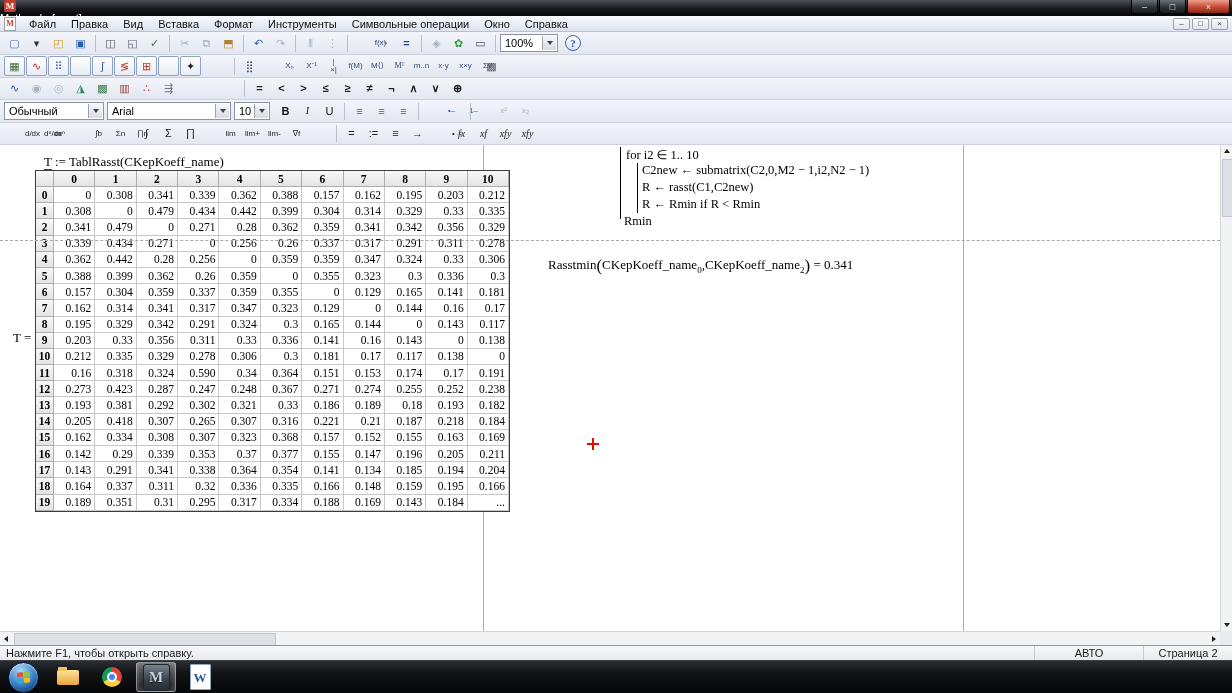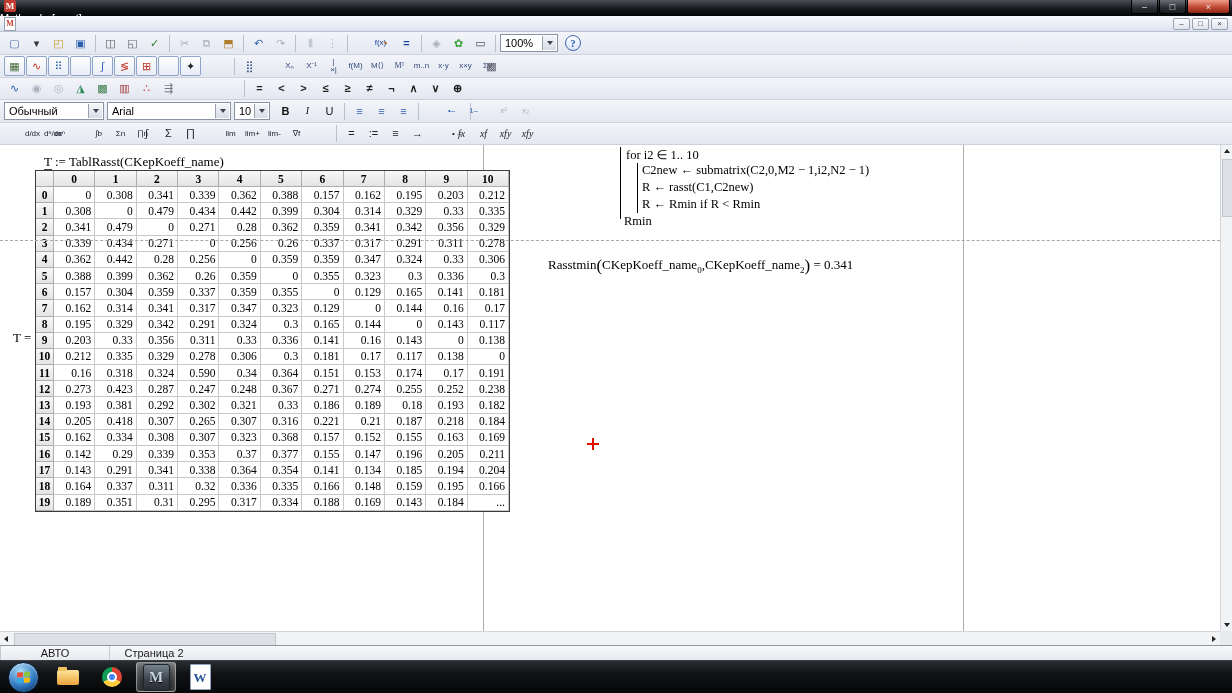--- a/index.html
+++ b/index.html
@@ -170,20 +170,31 @@
     <span>Mathcad - [rasst]</span>
     <span class="winbtns">
       <button class="winbtn">–</button>
       <button class="winbtn">□</button>
       <button class="winbtn close">×</button>
     </span>
   </div>
 
   <div class="menubar">
     <span class="doc-ico"></span>
+    <span class="tblist">
+        <span class="menu-item">Файл</span>
+        <span class="menu-item">Правка</span>
+        <span class="menu-item">Вид</span>
+        <span class="menu-item">Вставка</span>
+        <span class="menu-item">Формат</span>
+        <span class="menu-item">Инструменты</span>
+        <span class="menu-item">Символьные операции</span>
+        <span class="menu-item">Окно</span>
+        <span class="menu-item">Справка</span>
+      </span>
     <span class="mdi-btns">
       <button class="mdibtn">–</button>
       <button class="mdibtn">□</button>
       <button class="mdibtn">×</button>
     </span>
   </div>
 
   <div class="tbrow tb-row1">
     <span class="tblist">
         <button class="tb ">
@@ -828,20 +839,21 @@
         <span class="tri-left"></span>
       </span>
     <span class="hthumb"></span>
     <span class="sarrow" style="right:0;top:1px;">
         <span class="tri-right"></span>
       </span>
   </div>
   <div class="corner"></div>
 
   <div class="statusbar">
+    <span class="hint">Нажмите F1, чтобы открыть справку.</span>
     <span class="cell">АВТО</span>
     <span class="cell page">Страница 2</span>
   </div>
 
   <div class="taskbar">
     <div class="start-orb">
       <span class="orb-flag">
         <span class="of1"></span>
           <span class="of2"></span>
           <span class="of3"></span>

